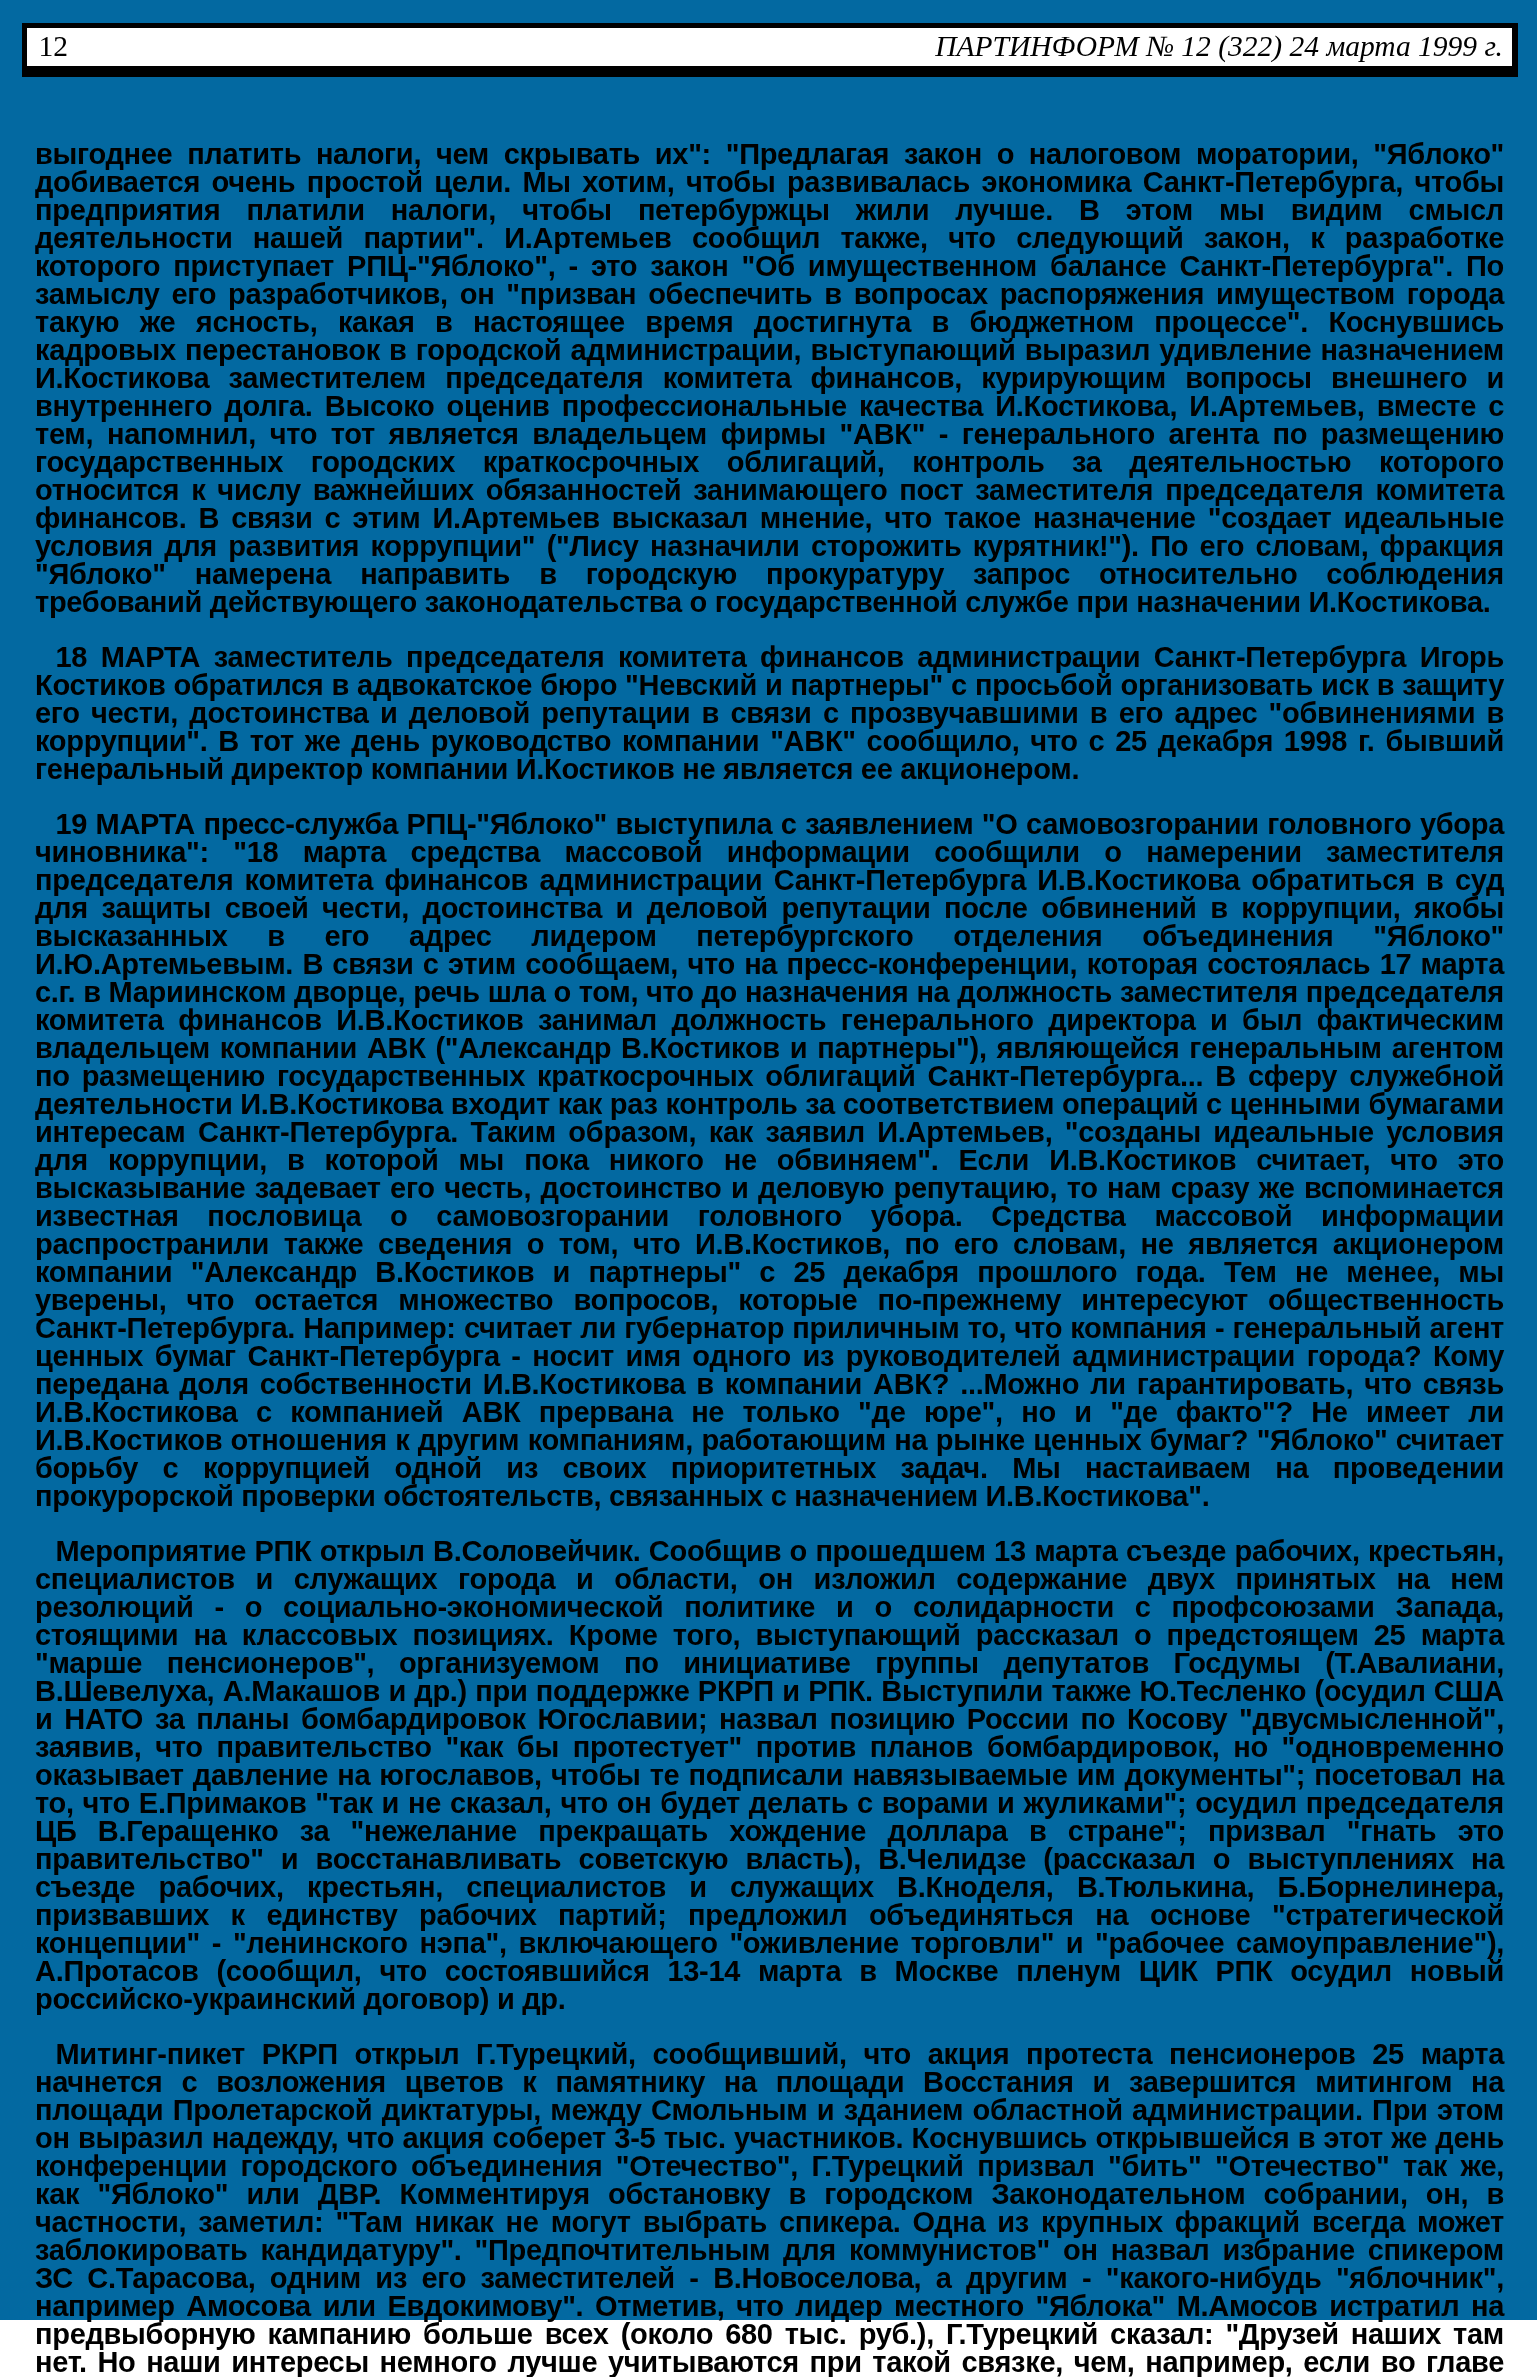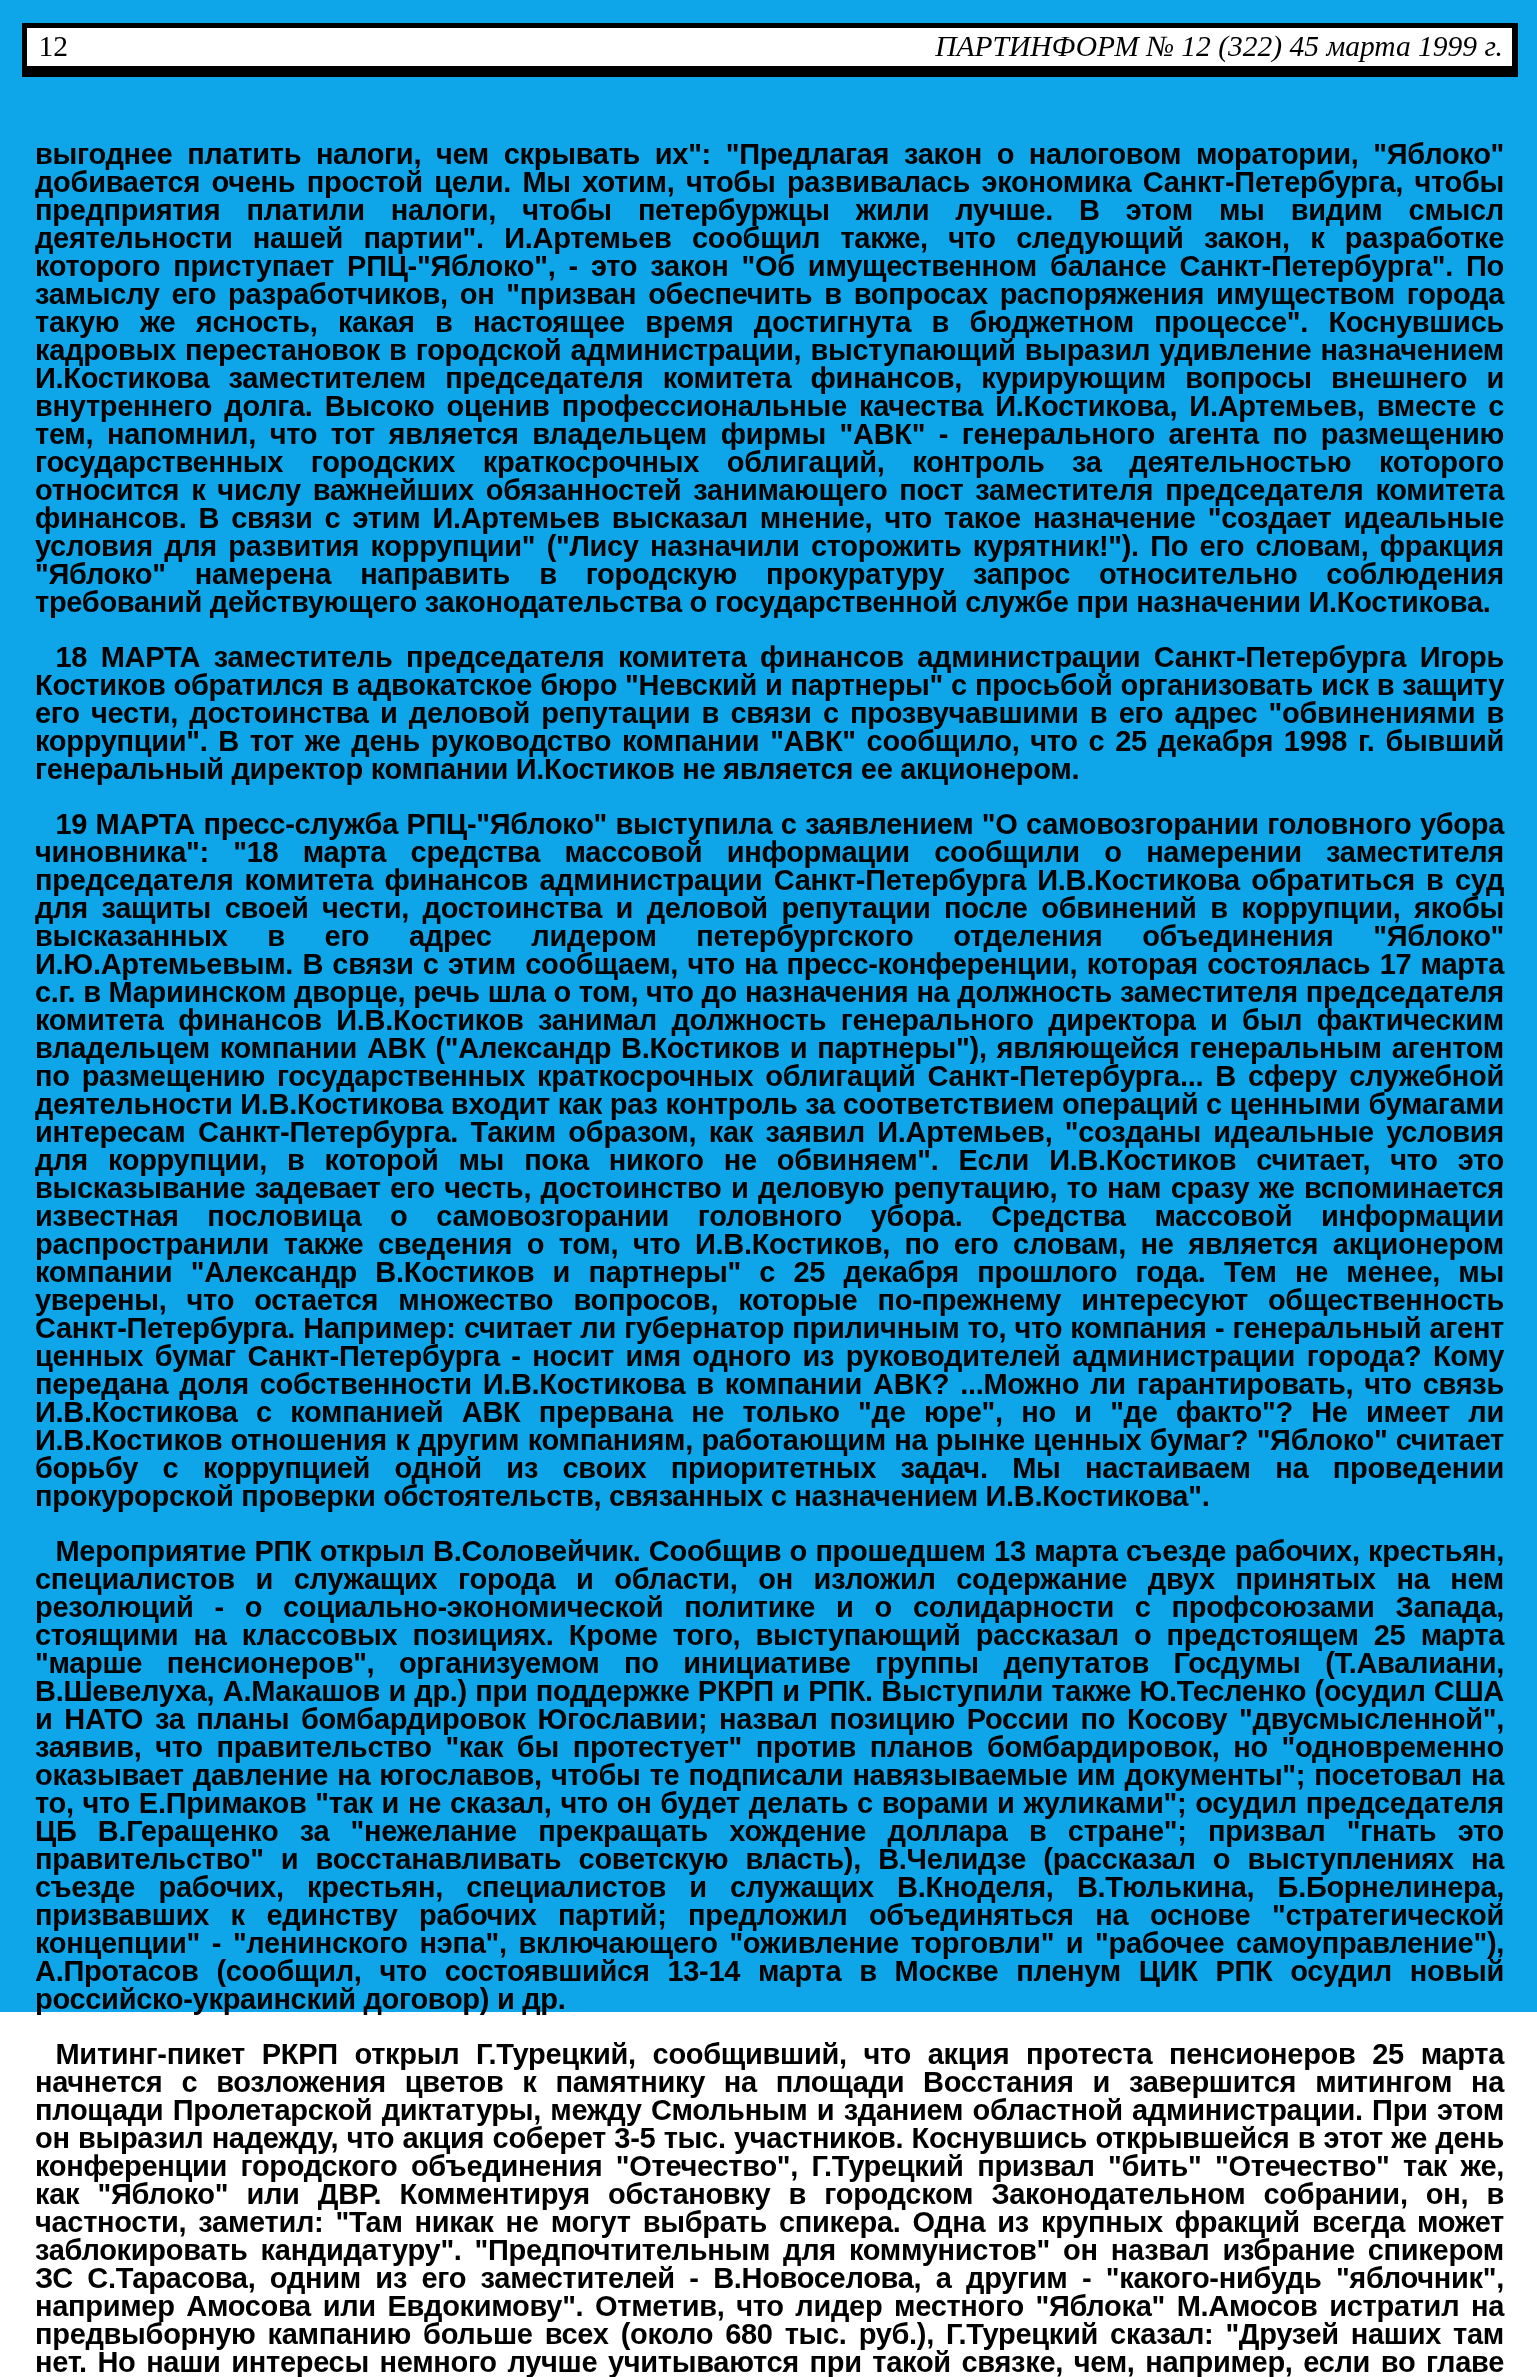--- a/index.html
+++ b/index.html
@@ -7,22 +7,22 @@
   body {
     width: 1537px;
     height: 2377px;
     position: relative;
     overflow: hidden;
     font-family: "Liberation Sans", sans-serif;
     color: #000;
   }
   .page {
     width: 1537px;
-    height: 2012px;
-    background: #0ea5e9;
+    height: 2320px;
+    background: #0369a1;
     position: relative;
     text-decoration: underline;
   }
   
   .header-box {
     position: absolute;
     left: 22px;
     top: 23px;
     width: 1496px;
     height: 54px;
@@ -73,21 +73,21 @@
     letter-spacing: -0.3px;
   }
 </style>
 </head>
 <body>
 
 <div class="page">
 
   <div class="header-box">
     <span class="page-num">12</span>
-    <span class="header-title">ПАРТИНФОРМ № 12 (322) 45 марта 1999 г.</span>
+    <span class="header-title">ПАРТИНФОРМ № 12 (322) 24 марта 1999 г.</span>
   </div>
 
   <div class="content">
     <p class="body-text">выгоднее платить налоги, чем скрывать их": "Предлагая закон о налоговом моратории, "Яблоко" добивается очень простой цели. Мы хотим, чтобы развивалась экономика Санкт-Петербурга, чтобы предприятия платили налоги, чтобы петербуржцы жили лучше. В этом мы видим смысл деятельности нашей партии". И.Артемьев сообщил также, что следующий закон, к разработке которого приступает РПЦ-"Яблоко", - это закон "Об имущественном балансе Санкт-Петербурга". По замыслу его разработчиков, он "призван обеспечить в вопросах распоряжения имуществом города такую же ясность, какая в настоящее время достигнута в бюджетном процессе". Коснувшись кадровых перестановок в городской администрации, выступающий выразил удивление назначением И.Костикова заместителем председателя комитета финансов, курирующим вопросы внешнего и внутреннего долга. Высоко оценив профессиональные качества И.Костикова, И.Артемьев, вместе с тем, напомнил, что тот является владельцем фирмы "АВК" - генерального агента по размещению государственных городских краткосрочных облигаций, контроль за деятельностью которого относится к числу важнейших обязанностей занимающего пост заместителя председателя комитета финансов. В связи с этим И.Артемьев высказал мнение, что такое назначение "создает идеальные условия для развития коррупции" ("Лису назначили сторожить курятник!"). По его словам, фракция "Яблоко" намерена направить в городскую прокуратуру запрос относительно соблюдения требований действующего законодательства о государственной службе при назначении И.Костикова.</p>
     <p class="body-text indent">18 МАРТА заместитель председателя комитета финансов администрации Санкт-Петербурга Игорь Костиков обратился в адвокатское бюро "Невский и партнеры" с просьбой организовать иск в защиту его чести, достоинства и деловой репутации в связи с прозвучавшими в его адрес "обвинениями в коррупции". В тот же день руководство компании "АВК" сообщило, что с 25 декабря 1998 г. бывший генеральный директор компании И.Костиков не является ее акционером.</p>
     <p class="body-text indent">19 МАРТА пресс-служба РПЦ-"Яблоко" выступила с заявлением "О самовозгорании головного убора чиновника": "18 марта средства массовой информации сообщили о намерении заместителя председателя комитета финансов администрации Санкт-Петербурга И.В.Костикова обратиться в суд для защиты своей чести, достоинства и деловой репутации после обвинений в коррупции, якобы высказанных в его адрес лидером петербургского отделения объединения "Яблоко" И.Ю.Артемьевым. В связи с этим сообщаем, что на пресс-конференции, которая состоялась 17 марта с.г. в Мариинском дворце, речь шла о том, что до назначения на должность заместителя председателя комитета финансов И.В.Костиков занимал должность генерального директора и был фактическим владельцем компании АВК ("Александр В.Костиков и партнеры"), являющейся генеральным агентом по размещению государственных краткосрочных облигаций Санкт-Петербурга... В сферу служебной деятельности И.В.Костикова входит как раз контроль за соответствием операций с ценными бумагами интересам Санкт-Петербурга. Таким образом, как заявил И.Артемьев, "созданы идеальные условия для коррупции, в которой мы пока никого не обвиняем". Если И.В.Костиков считает, что это высказывание задевает его честь, достоинство и деловую репутацию, то нам сразу же вспоминается известная пословица о самовозгорании головного убора. Средства массовой информации распространили также сведения о том, что И.В.Костиков, по его словам, не является акционером компании "Александр В.Костиков и партнеры" с 25 декабря прошлого года. Тем не менее, мы уверены, что остается множество вопросов, которые по-прежнему интересуют общественность Санкт-Петербурга. Например: считает ли губернатор приличным то, что компания - генеральный агент ценных бумаг Санкт-Петербурга - носит имя одного из руководителей администрации города? Кому передана доля собственности И.В.Костикова в компании АВК? ...Можно ли гарантировать, что связь И.В.Костикова с компанией АВК прервана не только "де юре", но и "де факто"? Не имеет ли И.В.Костиков отношения к другим компаниям, работающим на рынке ценных бумаг? "Яблоко" считает борьбу с коррупцией одной из своих приоритетных задач. Мы настаиваем на проведении прокурорской проверки обстоятельств, связанных с назначением И.В.Костикова".</p>
 
 
     <p class="body-text indent">Мероприятие РПК открыл В.Соловейчик. Сообщив о прошедшем 13 марта съезде рабочих, крестьян, специалистов и служащих города и области, он изложил содержание двух принятых на нем резолюций - о социально-экономической политике и о солидарности с профсоюзами Запада, стоящими на классовых позициях. Кроме того, выступающий рассказал о предстоящем 25 марта "марше пенсионеров", организуемом по инициативе группы депутатов Госдумы (Т.Авалиани, В.Шевелуха, А.Макашов и др.) при поддержке РКРП и РПК. Выступили также Ю.Тесленко (осудил США и НАТО за планы бомбардировок Югославии; назвал позицию России по Косову "двусмысленной", заявив, что правительство "как бы протестует" против планов бомбардировок, но "одновременно оказывает давление на югославов, чтобы те подписали навязываемые им документы"; посетовал на то, что Е.Примаков "так и не сказал, что он будет делать с ворами и жуликами"; осудил председателя ЦБ В.Геращенко за "нежелание прекращать хождение доллара в стране"; призвал "гнать это правительство" и восстанавливать советскую власть), В.Челидзе (рассказал о выступлениях на съезде рабочих, крестьян, специалистов и служащих В.Кноделя, В.Тюлькина, Б.Борнелинера, призвавших к единству рабочих партий; предложил объединяться на основе "стратегической концепции" - "ленинского нэпа", включающего "оживление торговли" и "рабочее самоуправление"), А.Протасов (сообщил, что состоявшийся 13-14 марта в Москве пленум ЦИК РПК осудил новый российско-украинский договор) и др.</p>
     <p class="body-text indent">Митинг-пикет РКРП открыл Г.Турецкий, сообщивший, что акция протеста пенсионеров 25 марта начнется с возложения цветов к памятнику на площади Восстания и завершится митингом на площади Пролетарской диктатуры, между Смольным и зданием областной администрации. При этом он выразил надежду, что акция соберет 3-5 тыс. участников. Коснувшись открывшейся в этот же день конференции городского объединения "Отечество", Г.Турецкий призвал "бить" "Отечество" так же, как "Яблоко" или ДВР. Комментируя обстановку в городском Законодательном собрании, он, в частности, заметил: "Там никак не могут выбрать спикера. Одна из крупных фракций всегда может заблокировать кандидатуру". "Предпочтительным для коммунистов" он назвал избрание спикером ЗС С.Тарасова, одним из его заместителей - В.Новоселова, а другим - "какого-нибудь "яблочник", например Амосова или Евдокимову". Отметив, что лидер местного "Яблока" М.Амосов истратил на предвыборную кампанию больше всех (около 680 тыс. руб.), Г.Турецкий сказал: "Друзей наших там нет. Но наши интересы немного лучше учитываются при такой связке, чем, например, если во главе ЗС будет Миронов". Оценивая состоявшийся 13 марта съезд рабочих, крестьян, специалистов и служащих города и области, выступающий назвал его "наиболее удачным по сравнению с двумя предыдущими". Комментируя ситуацию вокруг генпрокурора Ю.Скуратова, Г.Турецкий заявил: "Скуратов стал</p>

